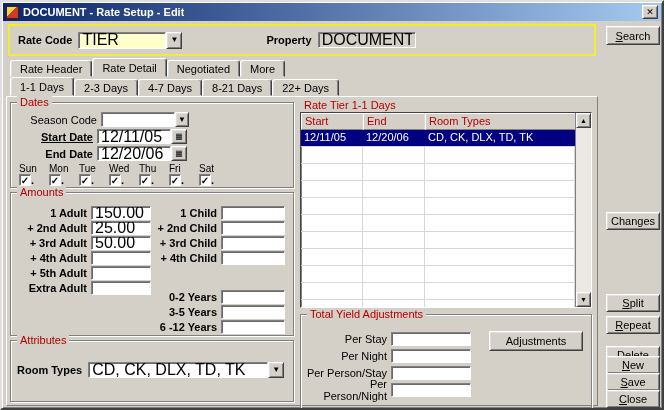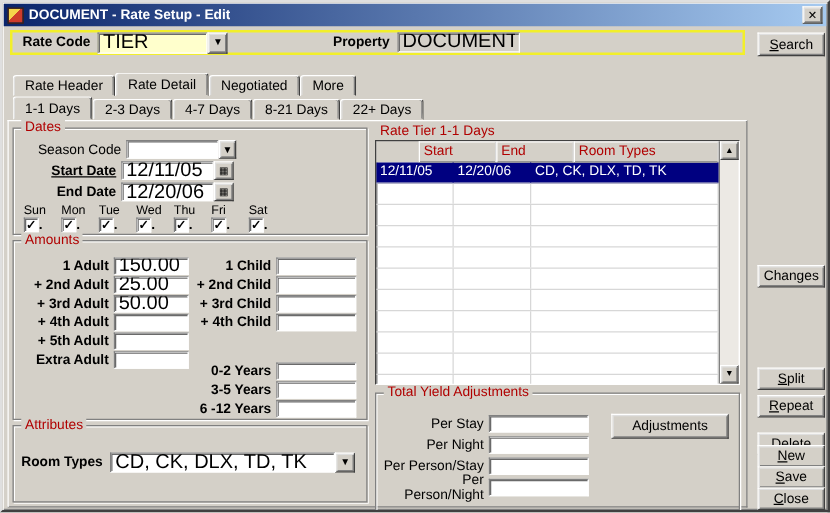--- a/index.html
+++ b/index.html
@@ -40,21 +40,21 @@
     border:1px solid; border-color:#fff #404040 #404040 #fff;
     box-shadow:inset 1px 1px 0 #dfdfdf, inset -1px -1px 0 #808080;
     font-size:8px; line-height:14px; text-align:center; vertical-align:top; padding:0;
   }
   .group{ position:absolute; border:1px solid #808080;
     box-shadow: 1px 1px 0 #fff, inset 1px 1px 0 #fff; }
   .group-title{ position:absolute; top:-7px; left:6px; background:#d4d0c8; padding:0 3px;
     color:var(--red,#b00000); white-space:nowrap; }
   .b{ font-weight:bold; }
   
-  .yellow-box{ position:absolute; left:6px; top:22px; width:588px; height:20px;
+  .yellow-box{ position:absolute; left:6px; top:22px; width:588px; height:32px;
     border:2px solid var(--by,#ffff40); display:flex; align-items:center; }
   .yellow-box label{ font-weight:bold; }
   
   .tabs{ position:absolute; display:flex; align-items:flex-end; height:19px; }
   .tab{
     height:17px; line-height:16px; padding:0 9px; background:#d4d0c8;
     border:1px solid; border-color:#fff #404040 #d4d0c8 #fff;
     border-radius:3px 3px 0 0; box-shadow:inset 1px 0 0 #dfdfdf, inset -1px 0 0 #808080;
     white-space:nowrap; cursor:default;
   }
@@ -73,21 +73,21 @@
   .cb-dot{ font-weight:bold; }
   
   .amt-col{ position:absolute; }
   .amt-row{ display:flex; align-items:center; height:15px; }
   .amt-label{ display:inline-block; text-align:right; padding-right:4px; font-weight:bold; }
   .amt-input{ height:14px; }
   
   .grid{ position:absolute; left:298px; top:110px; width:292px; height:196px;
     background:#fff; border:1px solid; border-color:#404040 #fff #fff #404040;
     box-shadow:inset 1px 1px 0 #808080; overflow:hidden; }
-  .grid-header{ display:flex; height:17px; background:#d4d0c8; margin-right:16px;padding-left:34px; }
+  .grid-header{ display:flex; height:17px; background:#d4d0c8; margin-right:16px; }
   .ghead{ color:var(--red,#b00000); background:#d4d0c8;
     border:1px solid; border-color:#fff #808080 #808080 #fff; }
   .grow{ display:flex; height:17px; border-bottom:1px solid #d7d7d7; margin-right:16px; }
   .gcell{ padding:1px 3px; border-right:1px solid #d7d7d7; overflow:hidden; white-space:nowrap; }
   .c0{ width:62px; flex:none; } .c1{ width:62px; flex:none; } .c2{ flex:1; }
   .grow.selected{ background:var(--sel,#000080); color:#fff; }
   .grow.selected .gcell{ border-right-color:var(--sel,#000080); }
   .scrollbar{ position:absolute; top:0; right:0; bottom:0; width:16px;
     background:#ece9e4; border-left:1px solid #808080; }
   .sb-btn{ position:absolute; left:0; width:15px; height:15px; background:#d4d0c8;

